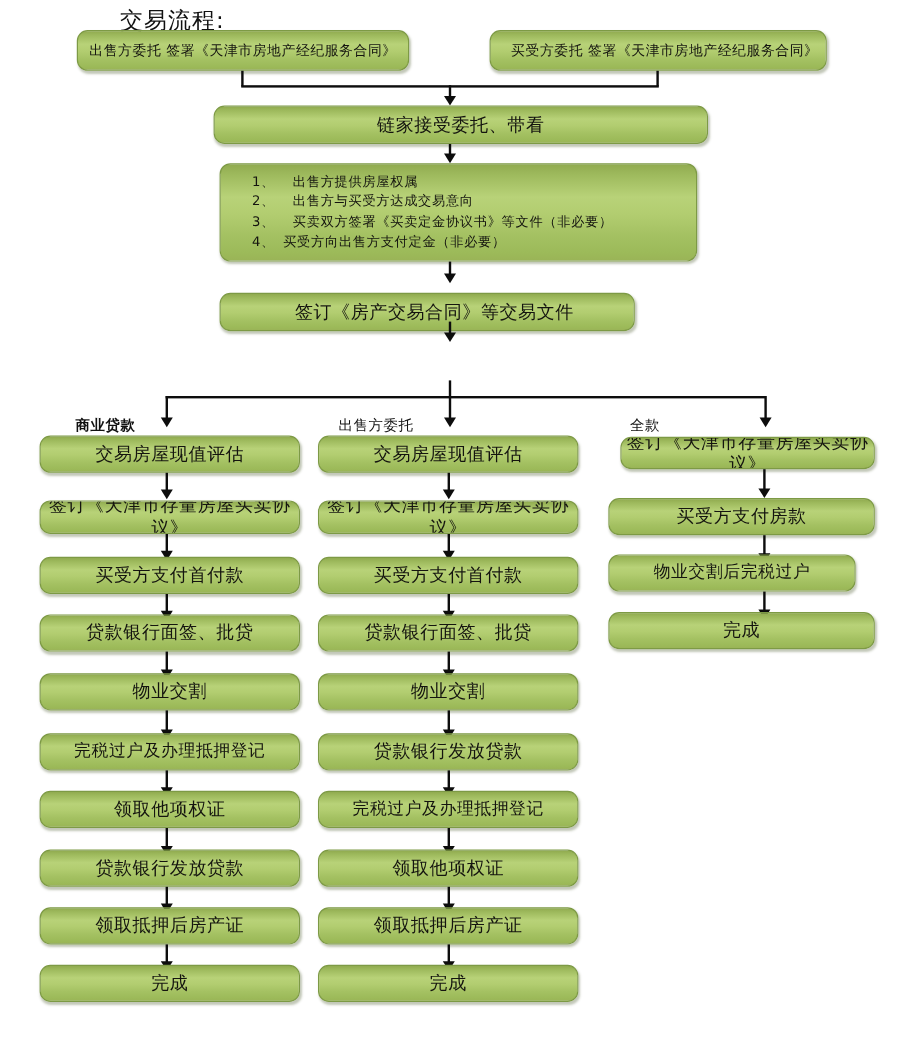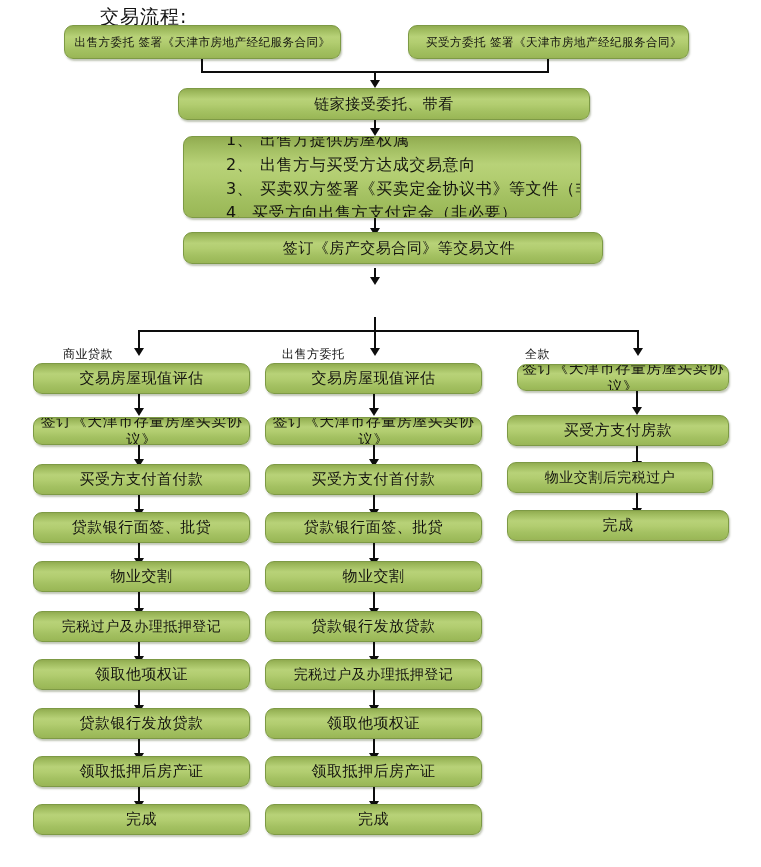--- a/index.html
+++ b/index.html
@@ -65,22 +65,22 @@
     width:0;height:0;
     border-left:5px solid transparent;
     border-right:5px solid transparent;
     border-top:8px solid #0d0d0d;
   }
 
   
   .numlist{
     display:block;
     text-align:left;
-    padding-left:42px;
-    font-size:16px;
+    padding-left:26px;
+    font-size:11px;
     line-height:1.52;
     letter-spacing:.6px;
     width:100%;
     box-sizing:border-box;
   }
   .numlist .li{white-space:nowrap;}
   .numlist .num{display:inline-block;width:34px;}
   .numlist .li.wide .num{width:26px;}
 </style>
 </head>
@@ -124,41 +124,41 @@
       </div>
       <div class="li wide">
         <span class="num">4、</span><span>买受方向出售方支付定金（非必要）</span>
       </div>
     </div>
   </div>
 
   <div class="vline" style="left:374px;top:218px;height:12px;"></div>
   <div class="arrow" style="left:370px;top:228px;"></div>
 
-  <div class="box t16" style="left:183px;top:232px;width:420px;height:32px;padding-left:12px;">
+  <div class="box t16" style="left:183px;top:244px;width:346px;height:32px;padding-left:12px;">
     <span>签订《房产交易合同》等交易文件</span>
   </div>
 
   <div class="vline" style="left:374px;top:268px;height:11px;"></div>
   <div class="arrow" style="left:370px;top:277px;"></div>
 
 
   <div class="vline" style="left:374px;top:317px;height:14px;"></div>
   <div class="hline" style="left:138px;top:330px;width:500px;"></div>
 
   <div class="vline" style="left:138px;top:330px;height:20px;"></div>
   <div class="arrow" style="left:134px;top:348px;"></div>
 
   <div class="vline" style="left:374px;top:330px;height:20px;"></div>
   <div class="arrow" style="left:370px;top:348px;"></div>
 
   <div class="vline" style="left:637px;top:330px;height:20px;"></div>
   <div class="arrow" style="left:633px;top:348px;"></div>
 
-  <div class="branch-label" style="left:63px;top:346px;">商业贷款</div>
+  <div class="branch-label" style="left:63px;top:346px;font-weight:bold;">商业贷款</div>
 
   <div class="box t16" style="left:33px;top:363px;width:217px;height:31px;">
     <span>交易房屋现值评估</span>
     </div>
   <div class="vline" style="left:138px;top:394px;height:16px;"></div>
   <div class="arrow" style="left:134px;top:408px;"></div>
 
   <div class="box t11" style="left:33px;top:417px;width:217px;height:28px;">
     <span>签订《天津市存量房屋买卖协议》</span>
     </div>

